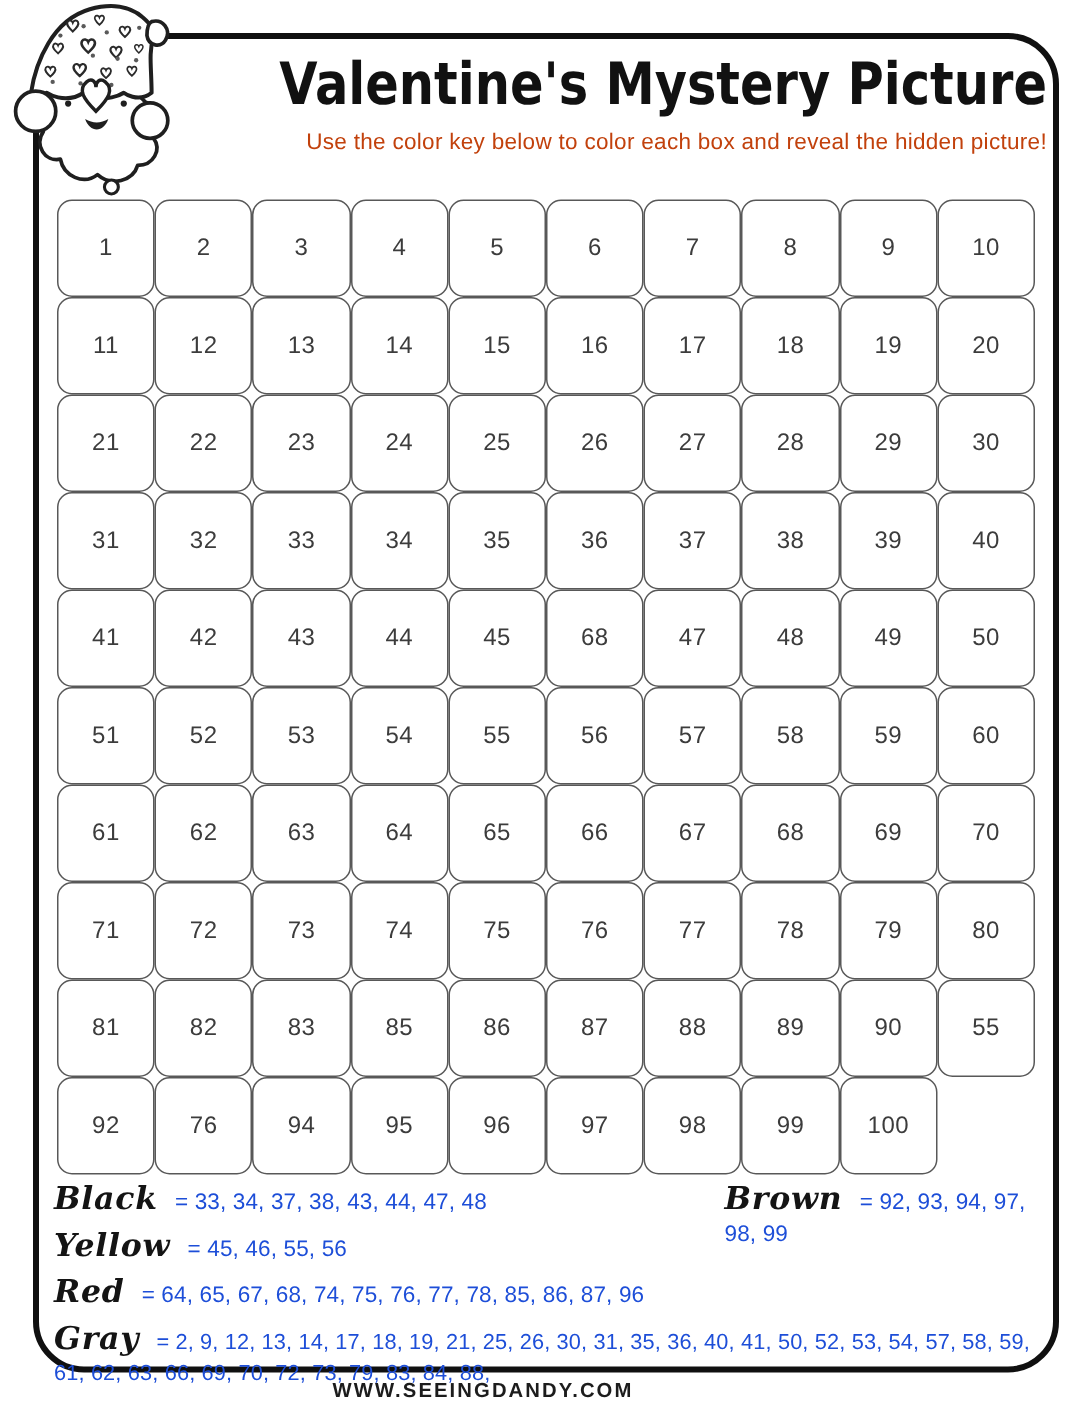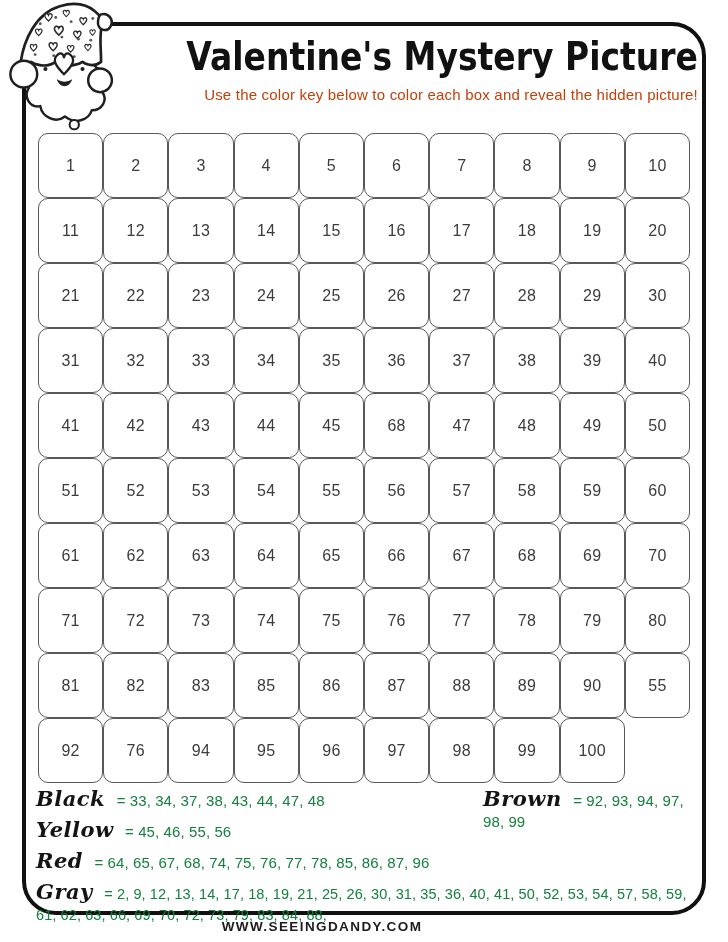--- a/index.html
+++ b/index.html
@@ -33,21 +33,21 @@
   }
 
   .key { position: absolute; left: 36px; top: 786px; width: 656px; z-index: 2; }
   .key-row { position: relative; margin-bottom: 4px; min-height: 27px; }
   .key-entry { display: inline; }
   .key-entry.abs-right { position: absolute; left: 447px; top: 0; }
   .key-label {
     font-family: "DejaVu Serif", serif; font-style: italic; font-weight: 700;
     font-size: 21px; color: #141414; margin-right: 7px; letter-spacing: 0.5px; text-align: center;
   }
-  .key-values { font-size: 15px; color: #15803d; line-height: 21px; letter-spacing: 0.1px; }
+  .key-values { font-size: 15px; color: #1d4ed8; line-height: 21px; letter-spacing: 0.1px; }
   .key-row.gray .key-values { font-size: 14.5px; }
 
   .footer {
     position: absolute; left: 0; top: 919px; width: 644px; text-align: center;
     font-size: 13.5px; font-weight: 700; letter-spacing: 1.4px; color: #1c1c1c; z-index: 2;
   }
 </style>
 </head>
 <body>
 

